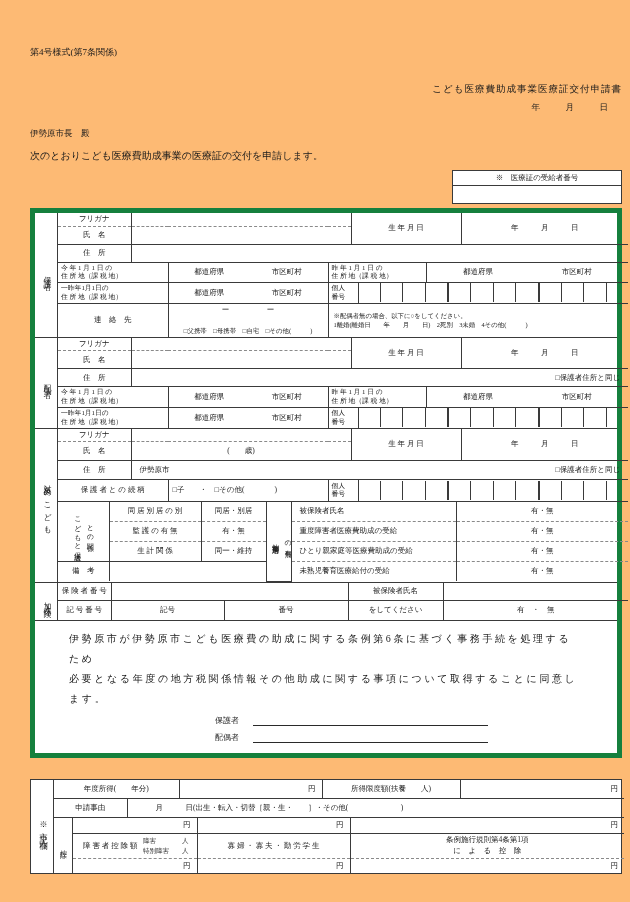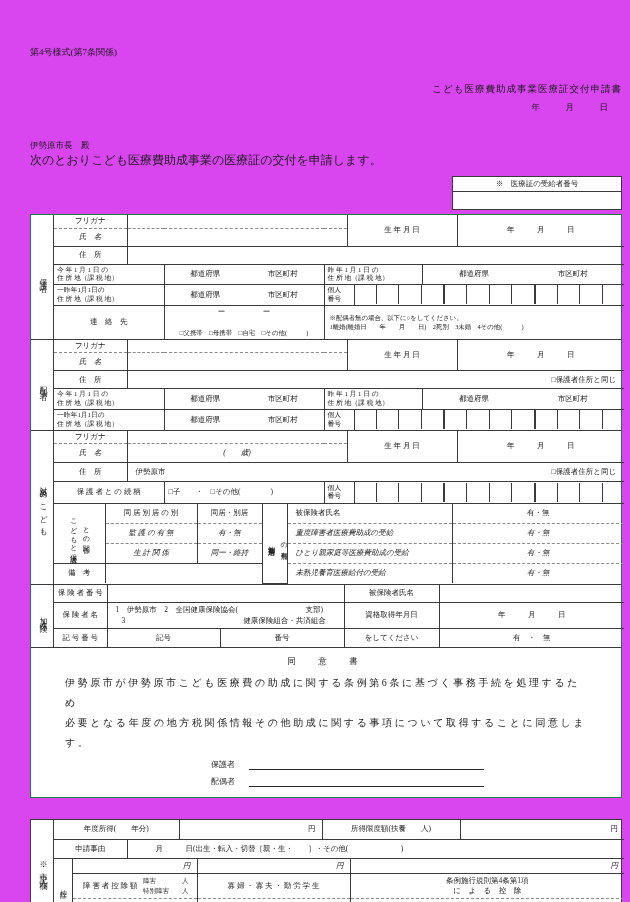--- a/index.html
+++ b/index.html
@@ -1,46 +1,46 @@
 <!DOCTYPE html>
 <html><head>
 <meta charset="utf-8">
 <style>
   html,body { margin:0; padding:0; background:#e8e8e8; }
   body { font-family: "Liberation Serif", "DejaVu Serif", serif; color:#1a1a1a; }
-  .page { position:relative; width:630px; height:902px; background:#d946ef; box-sizing:border-box;
+  .page { position:relative; width:630px; height:902px; background:#fdba74; box-sizing:border-box;
           padding:46px 8px 0 30px; font-size:8px; overflow:hidden; }
   .formno { font-size:9px; }
   .title { text-align:right; font-size:9.5px; letter-spacing:1px; margin-top:24px; }
   .dateline { text-align:right; padding-right:14px; margin-top:6px; font-size:8.5px; }
-  .addressee { margin-top:26px; font-size:8.5px; }
-  .intro { font-size:12px; }
+  .addressee { margin-top:14px; font-size:8.5px; }
+  .intro { margin-top:9px; font-size:10px; }
   .recbox { width:168px; margin:7px 0 0 auto; border:1px solid #3a3a3a; background:#fff; }
   .rechead { border-bottom:1px solid #3a3a3a; text-align:center; font-size:7.5px; padding:2px 0; }
   .recbody { height:17px; }
 
-  .outer  { border:1px solid #15803d; margin-top:4px; background:#fff; }
+  .outer  { border:5px solid #15803d; margin-top:4px; background:#fff; }
   .outer2 { border:1px solid #3a3a3a; margin-top:21px; background:#fff; }
   .section { display:flex; }
   .section + .section { border-top:1px solid #3a3a3a; }
   .vlabel { flex:0 0 22px; width:22px; border-right:1px solid #3a3a3a;
             display:flex; align-items:center; justify-content:center; }
   .vlabel .v { writing-mode:vertical-rl; letter-spacing:3px; font-size:8px; }
   .content { flex:1; min-width:0; }
 
   table.grid { width:100%; border-collapse:collapse; table-layout:fixed; }
   .grid td { border:1px solid #3a3a3a; font-size:7.5px; text-align:center;
              vertical-align:middle; padding:1px 2px; overflow:hidden; }
   .grid tr:first-child > td { border-top:none; }
   .grid tr:last-child > td  { border-bottom:none; }
   .grid td:first-child { border-left:none; }
   .grid td:last-child  { border-right:none; }
   .grid.tline tr:first-child > td { border-top:1px solid #3a3a3a; }
   td.nbb { border-bottom:none; }
-  td.dt  { border-top:1px dashed #8a8a8a;font-style:italic; }
+  td.dt  { border-top:1px dashed #8a8a8a; }
   td.tl  { text-align:left; }
   td.small { font-size:6.5px; }
   td.addr { text-align:left; padding-left:3px; font-size:6.8px; line-height:1.3; }
   td.yen { text-align:right; padding-right:6px; }
   .ml { white-space:pre-line; }
   .pnc { padding:0 !important; }
   .pn { display:flex; height:100%; min-height:19px; }
   .pn i { display:block; flex:1; border-left:1px solid #3a3a3a; }
   .pn i:first-child { border-left:none; }
   .pn i:nth-child(5), .pn i:nth-child(9) { border-left-width:2px; }
@@ -383,47 +383,34 @@
               <col style="width:95px">
               <col style="width:185px">
             </colgroup>
           <tbody>
               <tr style="height:18px">
             <td>保 険 者 番 号</td>
             <td colspan="2"></td>
             <td>被保険者氏名</td>
             <td></td>
           </tr>
-          <tr style="height:25px">
-            <td>保 険 者 名</td>
-            <td colspan="2">
-              <div class="insline1">1　伊勢原市　2　全国健康保険協会(　　　　　　　　　支部)</div>
-              <div class="insline2">
-                <span>3</span>
-                <span class="ins2b">健康保険組合・共済組合</span>
-              </div>
-            </td>
-            <td>資格取得年月日</td>
-            <td>年　　　月　　　日</td>
-          </tr>
           <tr style="height:19px">
             <td>記 号 番 号</td>
             <td class="kigo">記号</td>
             <td class="kigo">番号</td>
             <td>をしてください</td>
             <td>有　・　無</td>
           </tr>
         </tbody>
           </table>
       </div>
     </div>
 
     <div class="section">
       <div class="content consent">
-        <div class="ctitle">同　意　書</div>
         <div class="cline">伊勢原市が伊勢原市こども医療費の助成に関する条例第6条に基づく事務手続を処理するため</div>
         <div class="cline">必要となる年度の地方税関係情報その他助成に関する事項について取得することに同意します。</div>
         <div class="signrow">
           <span>保護者</span>
           <span class="sigline"></span>
         </div>
         <div class="signrow">
           <span>配偶者</span>
           <span class="sigline"></span>
         </div>

